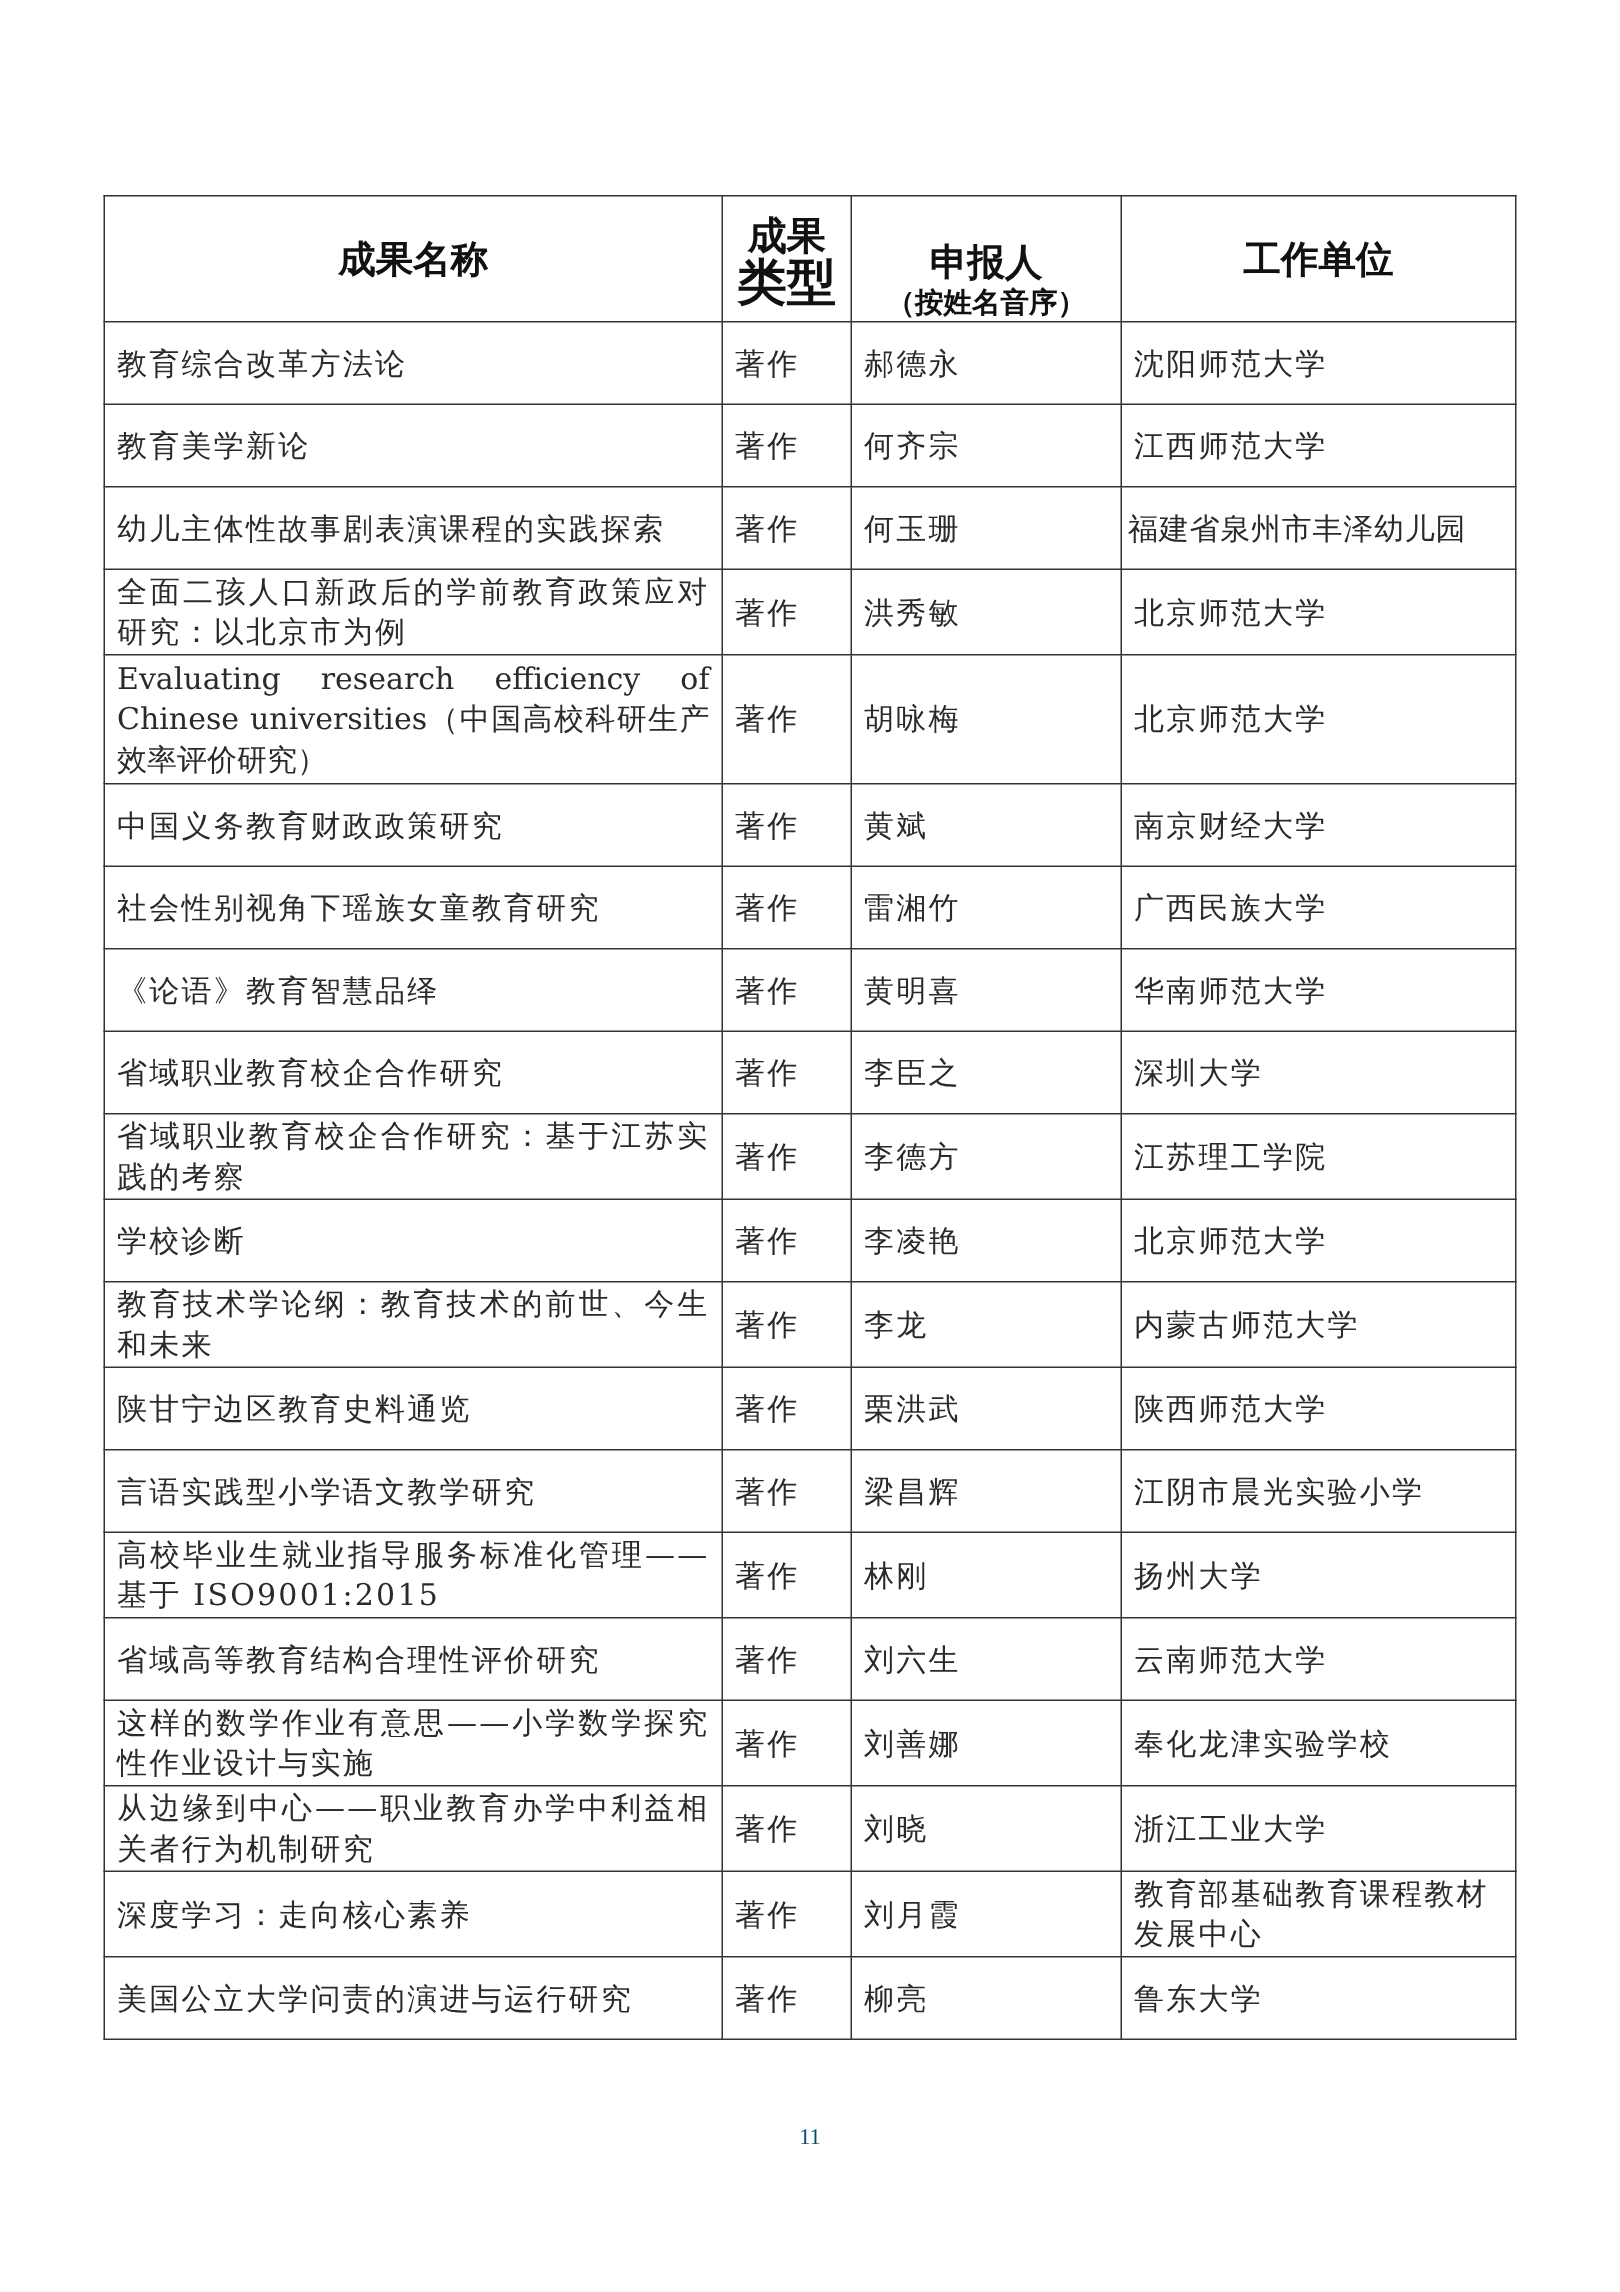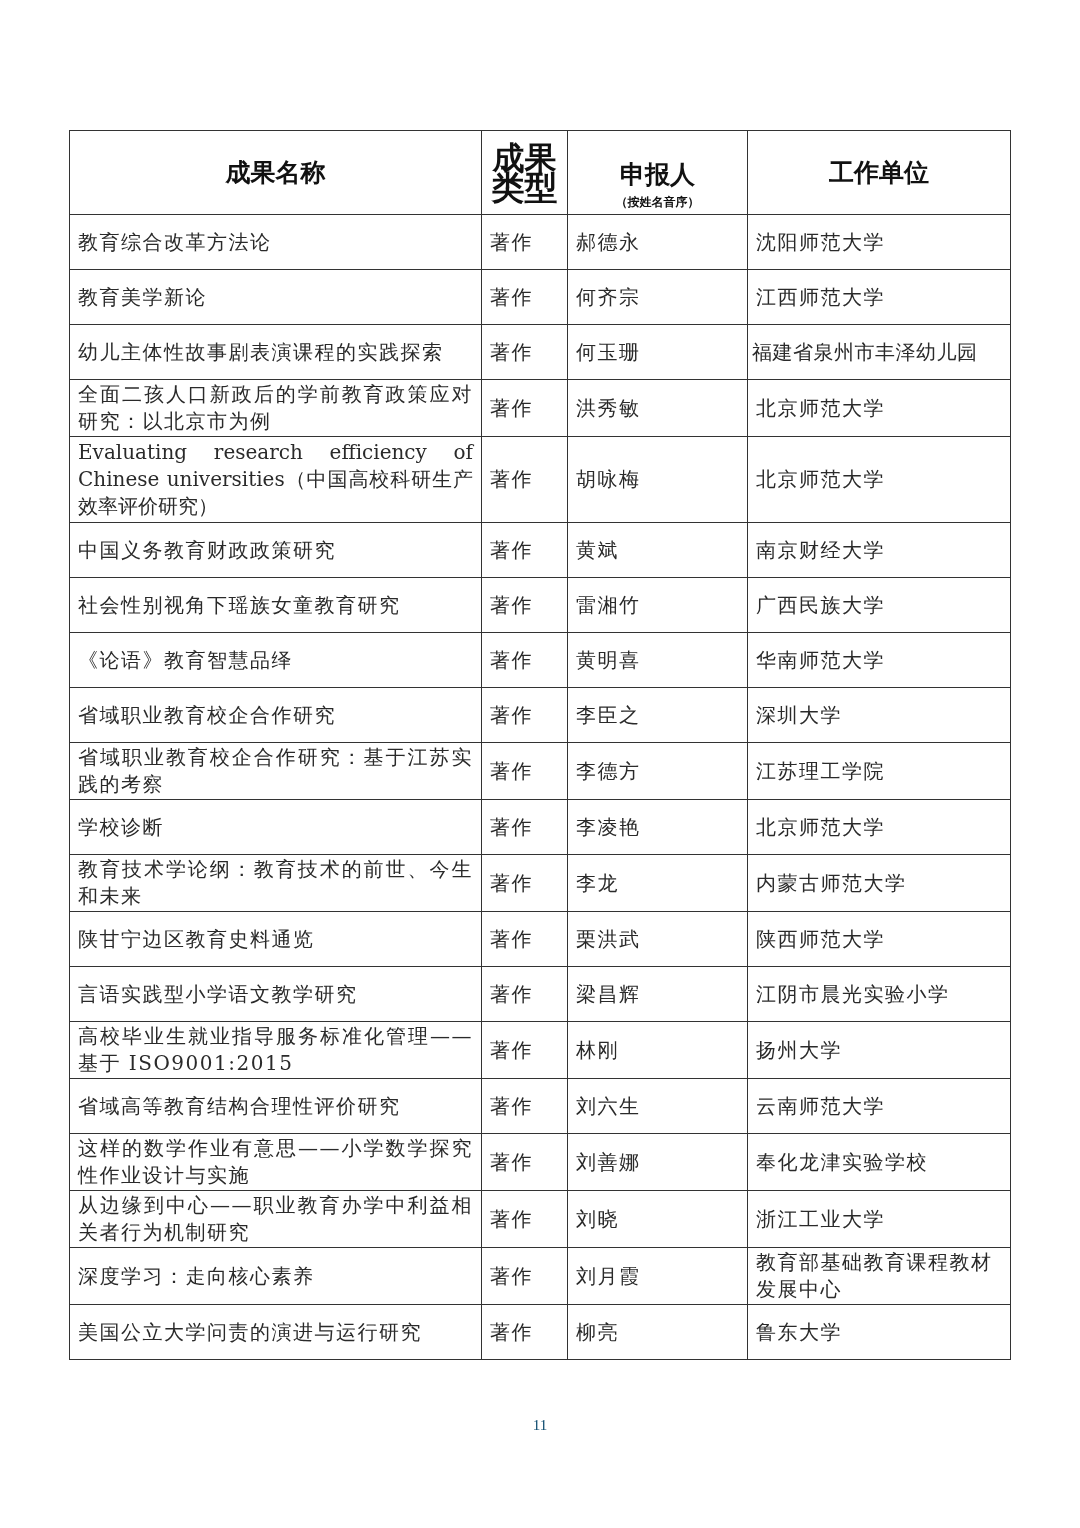--- a/index.html
+++ b/index.html
@@ -21,21 +21,21 @@
   table.results th {
     font-family: "DejaVu Sans", "Liberation Sans", sans-serif;
     font-weight: bold;
     font-size: 25px;
     line-height: 30px;
     color: #111;
     height: 66px;
     text-align: center;
   }
   th.col-title { text-align: left; padding-left: 10px; }
-  th .sub { font-size: 12px; display: block; line-height: 24px; }
+  th .sub { font-size: 19px; display: block; line-height: 24px; }
   col.c1 { width: 412px; }
   col.c2 { width: 86px; }
   col.c3 { width: 180px; }
   col.c4 { width: 263px; }
   td.title { text-align: justify; text-align-last: left; padding-left: 11px; padding-right: 9px; letter-spacing: 1.5px; }
   td.title.en { letter-spacing: 0; }
   td.center { text-align: left; letter-spacing: 1.5px; }
   tr.h1 td { height: 54px; }
   tr.h2 td { height: 56px; }
   tr.h3 td { height: 85px; }
@@ -52,21 +52,21 @@
     <colgroup>
       <col class="c1">
         <col class="c2">
         <col class="c3">
         <col class="c4">
     </colgroup>
     <thead>
       <tr>
         <th class="col-title">成果名称</th>
         <th>
-          <span class="sub" style="font-size:32px;line-height:30px;">成果</span>
+          <span class="sub" style="font-size:26px;line-height:30px;">成果</span>
           <span class="sub" style="font-size:33px;line-height:30px;">类型</span>
         </th>
         <th>
           <span style="display:block;margin-top:29px;">申报人</span>
           <span class="sub">（按姓名音序）</span>
         </th>
         <th>工作单位</th>
       </tr>
     </thead>
     <tbody>

